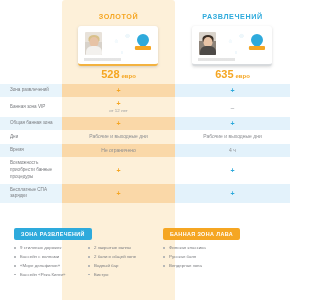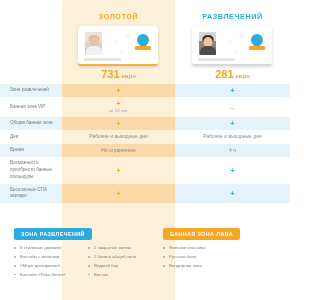--- a/index.html
+++ b/index.html
@@ -175,24 +175,24 @@
         <div class="body"></div>
       </div>
       <div class="card-logo">
         <div class="drop"></div>
         <div class="bar"></div>
       </div>
       <div class="card-caption"></div>
     </div>
 
     <div class="price price-gold">
-      <span>731</span><span class="cur">евро</span>
+      <span>528</span><span class="cur">евро</span>
     </div>
     <div class="price price-silver">
-      <span>281</span><span class="cur">евро</span>
+      <span>635</span><span class="cur">евро</span>
     </div>
   </div>
 
   <div class="table">
 
     <div class="row odd">
       <div class="cell-label">Зона развлечений</div>
       <div class="cell-val">
         <span class="mark mark-gold">+</span>
       </div>

